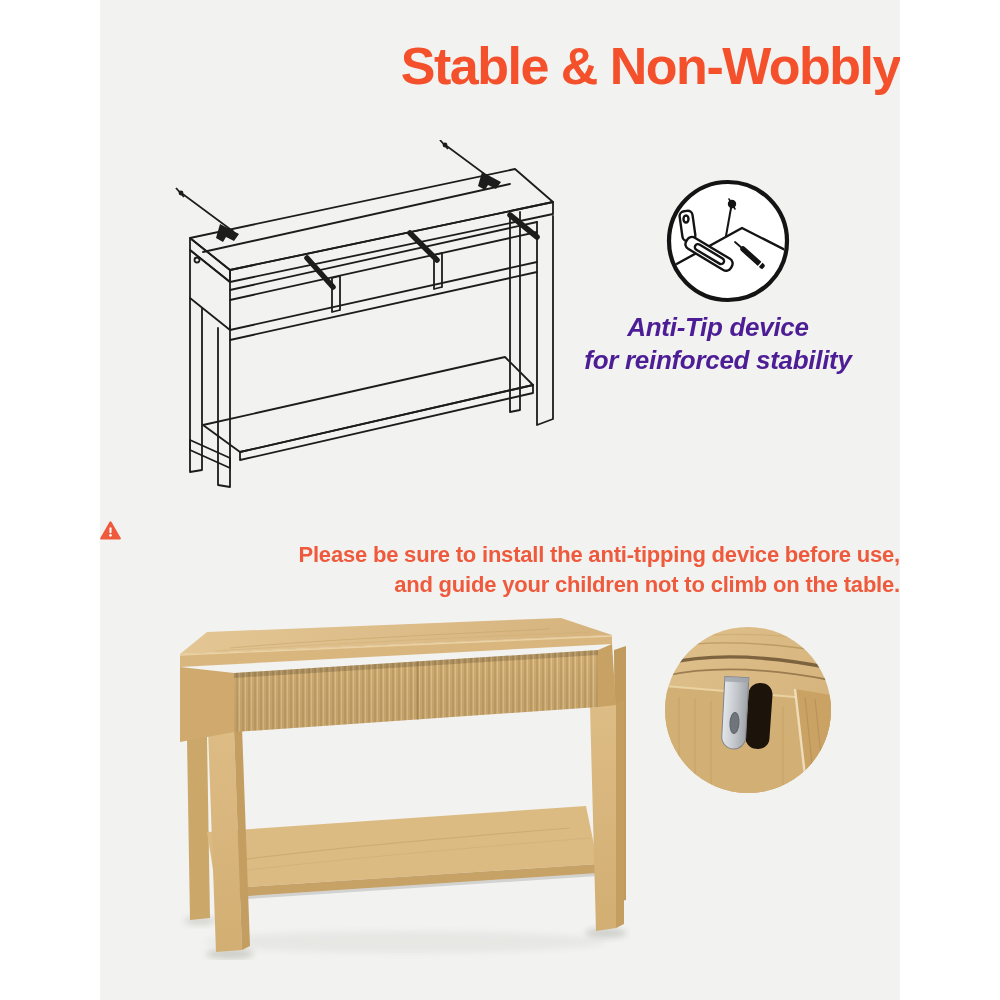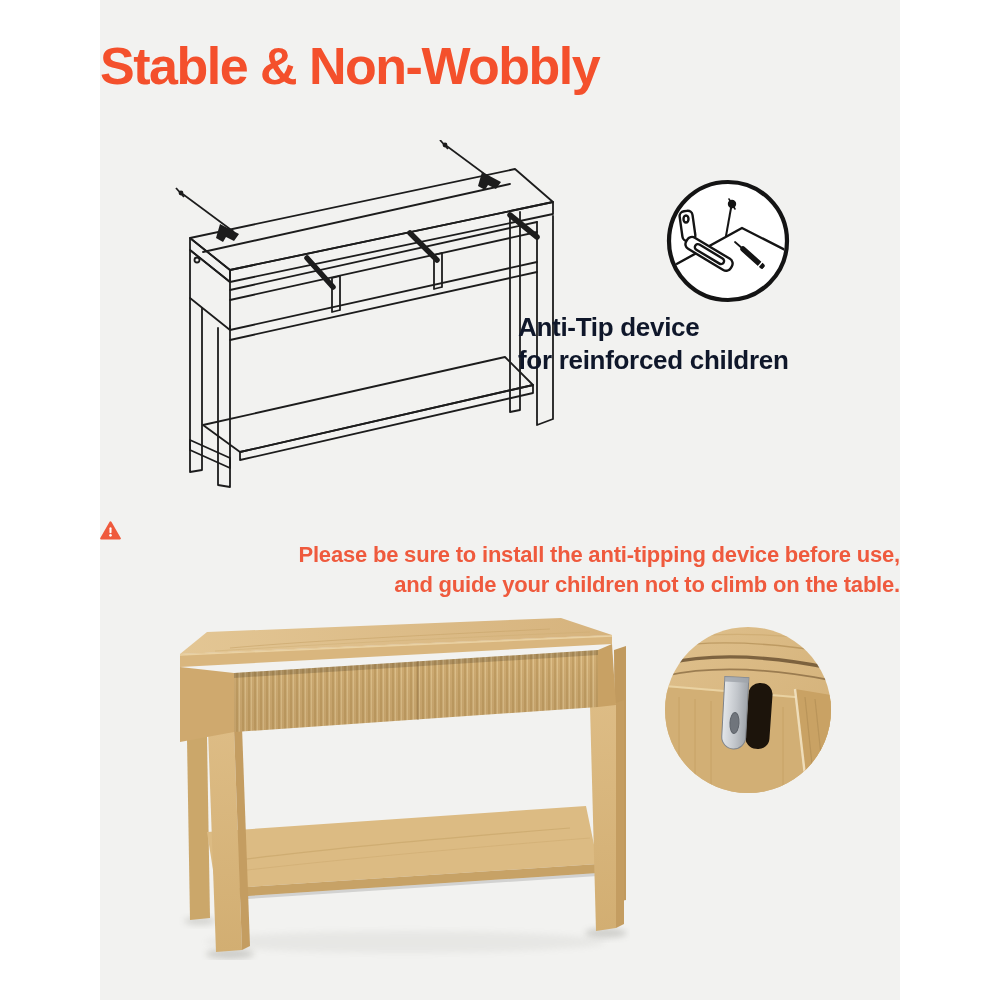--- a/index.html
+++ b/index.html
@@ -11,36 +11,37 @@
     overflow:hidden;
   }
   .canvas {
     position:absolute; left:100px; top:0;
     width:800px; height:1000px;
     background:#F2F2F0;
     overflow:hidden;
   }
   .title {
     position:absolute; left:0; right:0; top:36px;
-    margin:0; text-align:left;
+    margin:0; text-align:right;
     font-size:52px; line-height:60px; font-weight:bold;
     letter-spacing:-1.5px;
     color:#F4502C;
   }
   .fig { position:absolute; }
   .fig-line-drawing { left:10px;  top:140px; width:470px; height:360px; }
   .fig-callout      { left:565px; top:178px; width:126px; height:126px; }
   .fig-photo        { left:70px;  top:610px; width:460px; height:350px; }
   .fig-detail       { left:565px; top:627px; width:166px; height:166px; }
   .callout-text {
     position:absolute; left:418px; top:311px; width:400px;
-    text-align:left;
+    text-align:center;
     font-size:26px; line-height:33px; font-weight:600;
     letter-spacing:-0.3px;
-    color:#0f172a;
+    color:#4c1d95;
+    font-style:italic;
   }
   .warning {
     position:absolute; left:0; top:521px; width:800px;
     text-align:right;
     font-size:22px; line-height:30px; font-weight:600;
     letter-spacing:-0.2px;
     color:#EF5A3D;
   }
   .warn-icon { width:21px; height:19px; vertical-align:-2px; margin-right:7px; }
   svg { display:block; }
@@ -134,21 +135,21 @@
       <g>
         <path d="M70,64 L78,71" stroke-width="1.8"></path>
         <path d="M78,71 L97,88" stroke-width="5.5"></path>
         <path d="M92,90 L98,83 M96,94 L102,87" stroke="#FFFFFF" stroke-width="1.4"></path>
       </g>
     </g>
   </svg>
 
   <div class="callout-text">
     <div>Anti-Tip device</div>
-    <div>for reinforced children</div>
+    <div>for reinforced stability</div>
   </div>
 
   <div class="warning">
     <div>
       <svg class="warn-icon" viewBox="0 0 24 22">
         <path d="M12 1.5 L22.8 20.2 H1.2 Z" fill="#EF5A3D" stroke="#EF5A3D" stroke-width="2.4" stroke-linejoin="round"></path>
         <rect x="10.8" y="7.2" width="2.4" height="7" rx="1.2" fill="#FFFFFF"></rect>
         <circle cx="12" cy="16.6" r="1.5" fill="#FFFFFF"></circle>
       </svg><span>Please be sure to install the anti-tipping device before use,</span>
     </div>

